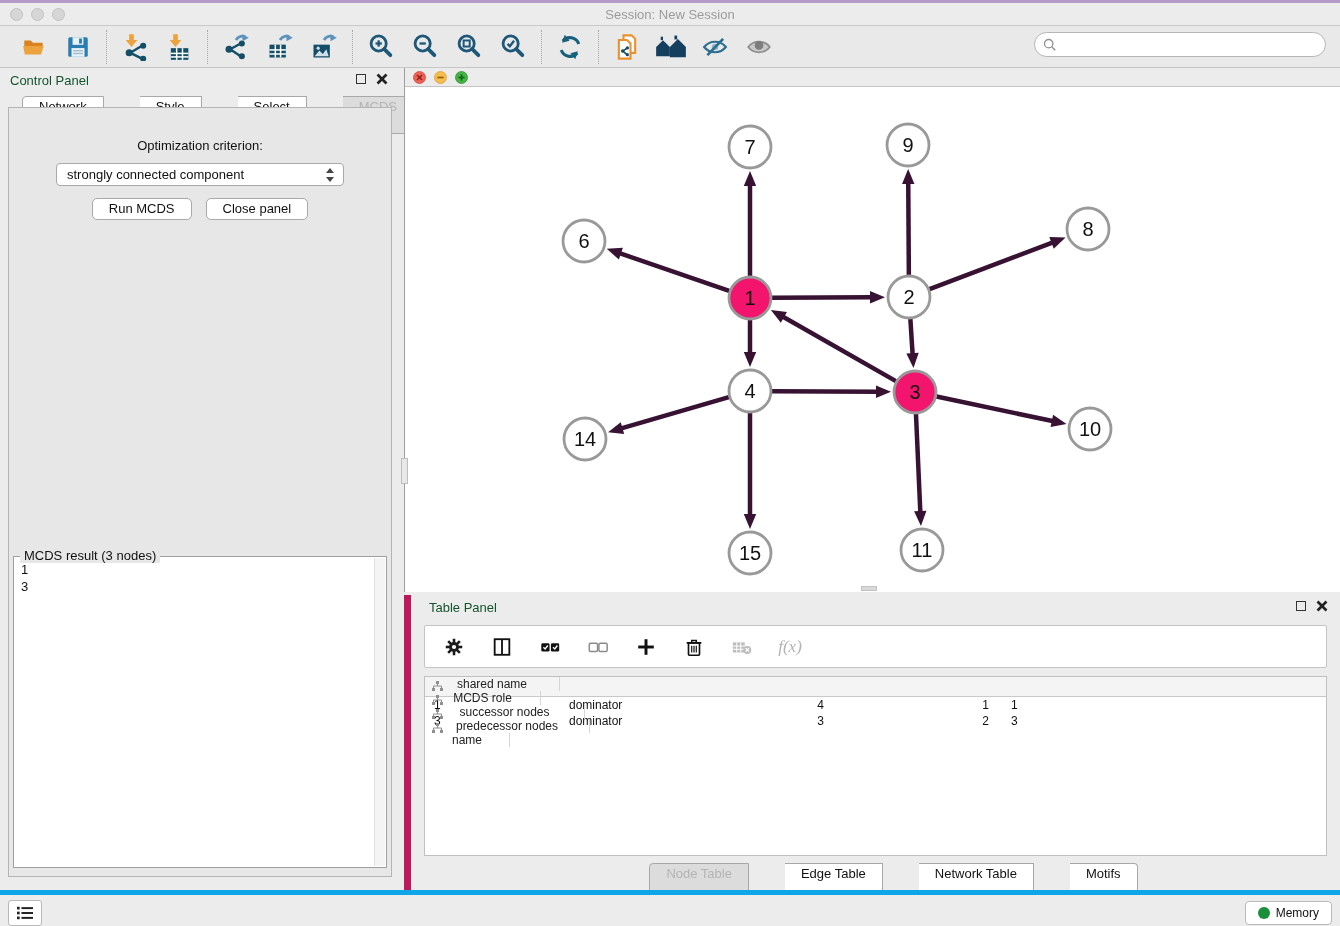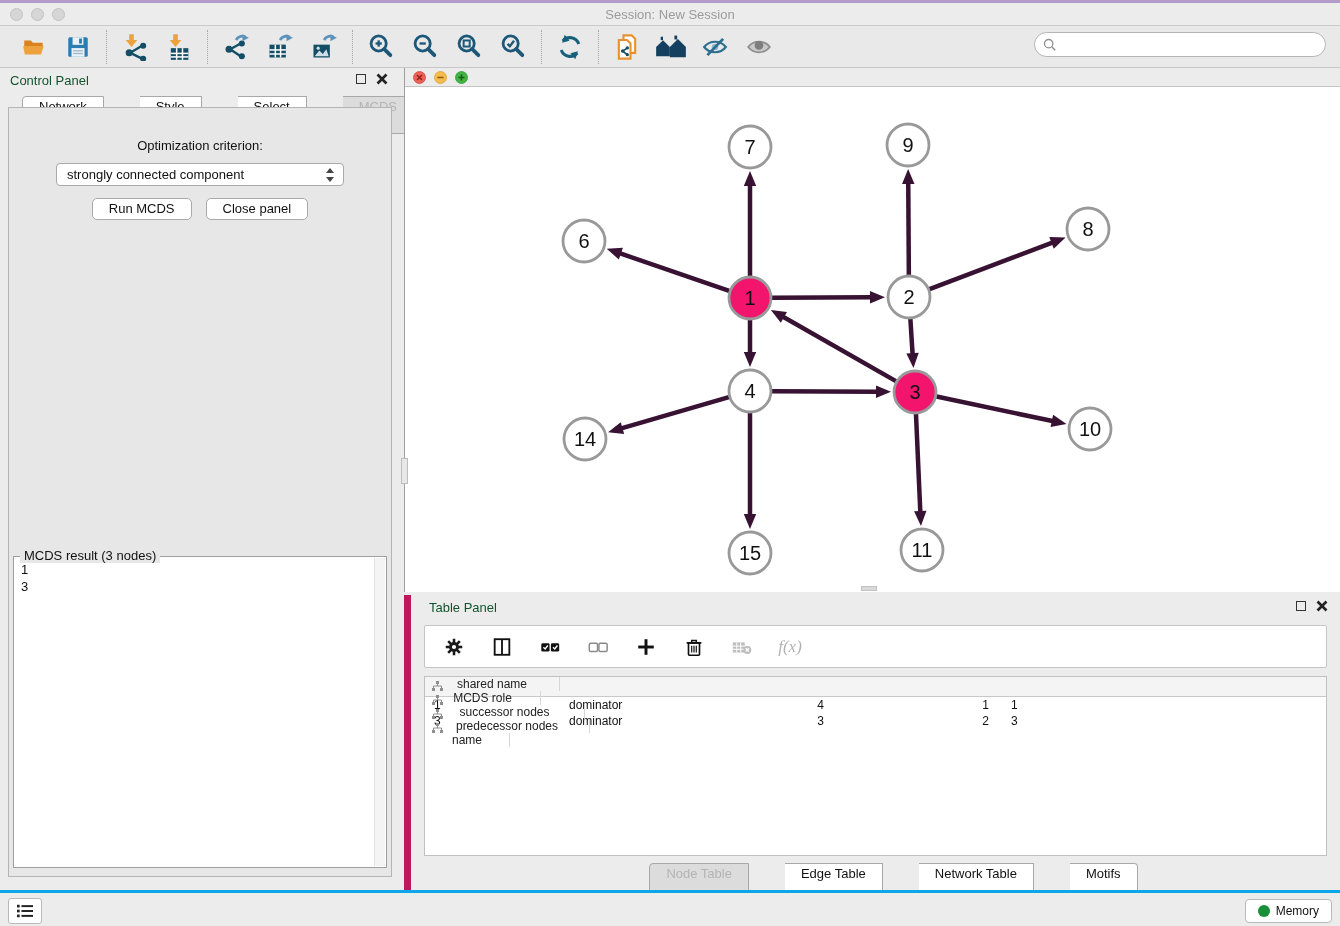--- a/index.html
+++ b/index.html
@@ -68,21 +68,21 @@
   .th.c0{width:135px;} .th.c1{width:116px;} .th.c2{width:160px;} .th.c3{width:165px;} .th.c4{width:85px; border-right:1px solid #d6d6d6;}
   .th.filler{flex:1; border-right:none;}
   .tr { display:flex; height:16px; font-size:12px; color:#111; }
   .td { overflow:hidden; white-space:nowrap; line-height:16px; }
   .td.c0{width:135px; padding-left:9px;} .td.c1{width:116px; padding-left:9px;}
   .td.c2{width:160px; text-align:right; padding-right:12px;} .td.c3{width:165px; text-align:right; padding-right:12px;}
   .td.c4{width:85px; padding-left:10px;}
   .tp-tabs { position:absolute; left:0; right:0; top:268px; display:flex; justify-content:center; }
 
   
-  .statusbar { position:absolute; left:0; top:890px; width:1340px; height:36px; background:#ececec; border-top:3px solid #0ea5e9; }
+  .statusbar { position:absolute; left:0; top:890px; width:1340px; height:36px; background:#ececec; border-top:5px solid #0ea5e9; }
   .list-btn { position:absolute; left:8px; top:5px; width:34px; height:26px; background:#fff; border:1px solid #b9b9b9; border-radius:3px; display:flex; align-items:center; justify-content:center; }
   .mem-btn { position:absolute; right:8px; top:6px; height:24px; background:#fff; border:1px solid #b9b9b9; border-radius:4px; display:flex; align-items:center; gap:6px; padding:0 12px; font-size:12px; color:#111; }
   .mem-dot { width:12px; height:12px; border-radius:50%; background:#188f38; }
 </style>
 </head>
 <body>
 
 <div class="app">
 
   <div class="titlebar">

